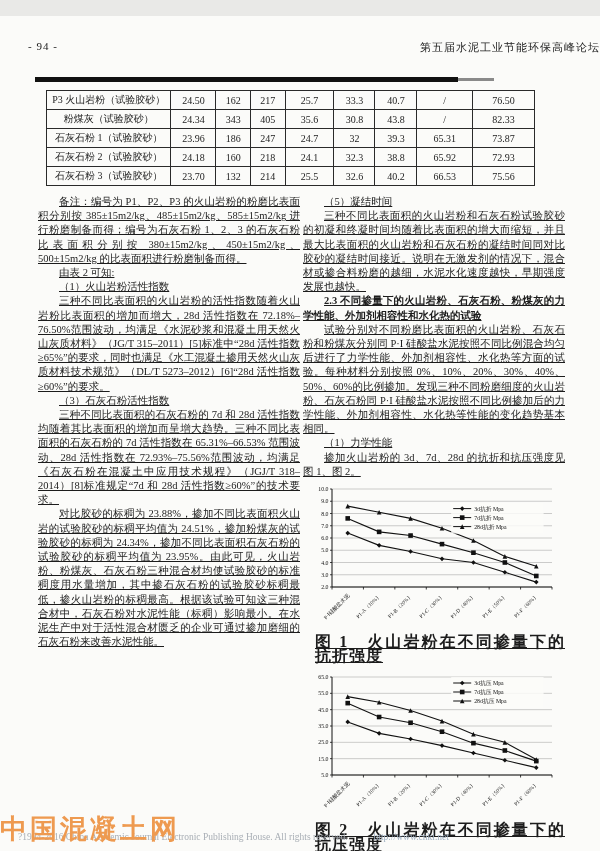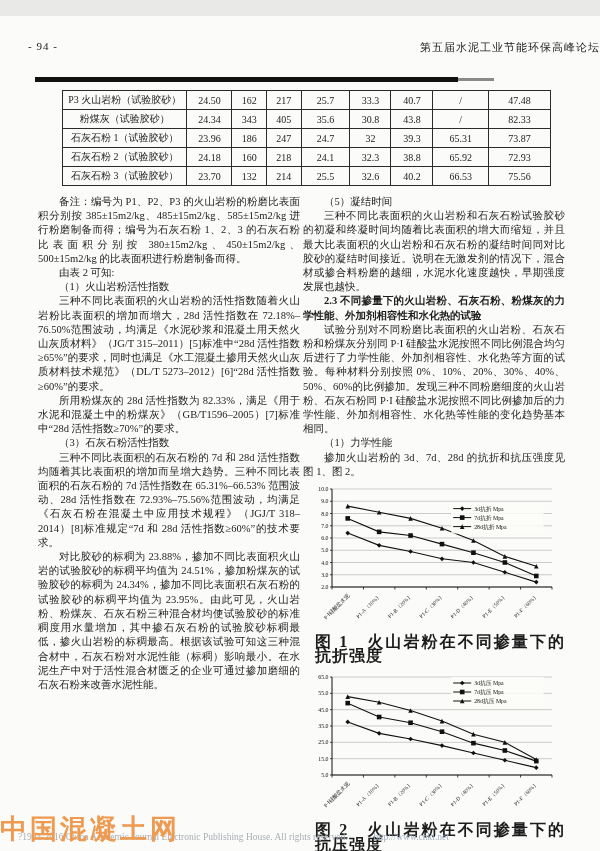--- a/index.html
+++ b/index.html
@@ -9,28 +9,28 @@
     font-family:"Liberation Serif","DejaVu Serif",serif;
     color:#1c1c1c;
   }
   
   .header{position:absolute;top:24px;left:0;width:600px;height:18px;font-size:11px;}
   .pagenum{position:absolute;left:28px;top:0;letter-spacing:1px;}
   .htitle{position:absolute;left:0;width:100%;text-align:right;top:0;letter-spacing:1px;}
   .rule{position:absolute;top:61px;left:35px;width:423px;height:5px;background:#111;}
   .rule-tail{position:absolute;left:423px;top:1px;width:36px;height:3px;background:#8a8a8a;display:block;}
   
-  .tblwrap{position:absolute;top:74px;left:62px;width:489px;}
+  .tblwrap{position:absolute;top:74px;left:46px;width:489px;}
   table.data{border-collapse:collapse;width:100%;table-layout:fixed;}
   table.data td{
     border:1px solid #2a2a2a;height:18px;text-align:center;
     font-size:10px;padding:0 1px;white-space:nowrap;overflow:hidden;
   }
   
-  .col{position:absolute;top:179px;width:262px;font-size:10.5px;line-height:14.2px;text-align:justify;}
+  .col{position:absolute;top:179px;width:262px;font-size:10.5px;line-height:14.2px;text-align:justify;text-decoration:underline;}
   .col.left{left:38px;}
   .col.right{left:303px;}
   .col p{margin:0;text-indent:2em;}
   .p-bold{font-weight:bold;}
   
   figure{margin:4px 0 2px 0;}
   figcaption{
     font-size:16px;font-weight:bold;letter-spacing:1px;
     margin:2px 0 8px 12px;text-indent:0;
   }
@@ -77,21 +77,21 @@
       <tbody id="table-body">
           <tr>
             <td>P3 火山岩粉（试验胶砂）</td>
             <td>24.50</td>
             <td>162</td>
             <td>217</td>
             <td>25.7</td>
             <td>33.3</td>
             <td>40.7</td>
             <td>/</td>
-            <td>47.48</td>
+            <td>76.50</td>
           </tr>
           <tr>
             <td>粉煤灰（试验胶砂）</td>
             <td>24.34</td>
             <td>343</td>
             <td>405</td>
             <td>35.6</td>
             <td>30.8</td>
             <td>43.8</td>
             <td>/</td>
@@ -132,21 +132,20 @@
           </tr>
         </tbody>
     </table>
   </div>
 
   <div class="col left" id="left-col">
       <p>备注：编号为 P1、P2、P3 的火山岩粉的粉磨比表面积分别按 385±15m2/kg、485±15m2/kg、585±15m2/kg 进行粉磨制备而得；编号为石灰石粉 1、2、3 的石灰石粉比表面积分别按 380±15m2/kg、450±15m2/kg、500±15m2/kg 的比表面积进行粉磨制备而得。</p>
       <p>由表 2 可知:</p>
       <p>（1）火山岩粉活性指数</p>
       <p>三种不同比表面积的火山岩粉的活性指数随着火山岩粉比表面积的增加而增大，28d 活性指数在 72.18%–76.50%范围波动，均满足《水泥砂浆和混凝土用天然火山灰质材料》（JG/T 315–2011）[5]标准中“28d 活性指数≥65%”的要求，同时也满足《水工混凝土掺用天然火山灰质材料技术规范》（DL/T 5273–2012）[6]“28d 活性指数≥60%”的要求。</p>
-      <p>所用粉煤灰的 28d 活性指数为 82.33%，满足《用于水泥和混凝土中的粉煤灰》（GB/T1596–2005）[7]标准中“28d 活性指数≥70%”的要求。</p>
       <p>（3）石灰石粉活性指数</p>
       <p>三种不同比表面积的石灰石粉的 7d 和 28d 活性指数均随着其比表面积的增加而呈增大趋势。三种不同比表面积的石灰石粉的 7d 活性指数在 65.31%–66.53% 范围波动、28d 活性指数在 72.93%–75.56%范围波动，均满足《石灰石粉在混凝土中应用技术规程》（JGJ/T 318–2014）[8]标准规定“7d 和 28d 活性指数≥60%”的技术要求。</p>
       <p>对比胶砂的标稠为 23.88%，掺加不同比表面积火山岩的试验胶砂的标稠平均值为 24.51%，掺加粉煤灰的试验胶砂的标稠为 24.34%，掺加不同比表面积石灰石粉的试验胶砂的标稠平均值为 23.95%。由此可见，火山岩粉、粉煤灰、石灰石粉三种混合材均使试验胶砂的标准稠度用水量增加，其中掺石灰石粉的试验胶砂标稠最低，掺火山岩粉的标稠最高。根据该试验可知这三种混合材中，石灰石粉对水泥性能（标稠）影响最小。在水泥生产中对于活性混合材匮乏的企业可通过掺加磨细的石灰石粉来改善水泥性能。</p>
     </div>
 
   <div class="col right">
     <div id="right-col-paras">
         <p>（5）凝结时间</p>
         <p>三种不同比表面积的火山岩粉和石灰石粉试验胶砂的初凝和终凝时间均随着比表面积的增大而缩短，并且最大比表面积的火山岩粉和石灰石粉的凝结时间同对比胶砂的凝结时间接近。说明在无激发剂的情况下，混合材或掺合料粉磨的越细，水泥水化速度越快，早期强度发展也越快。</p>
         <p class="p-bold">2.3 不同掺量下的火山岩粉、石灰石粉、粉煤灰的力学性能、外加剂相容性和水化热的试验</p>

